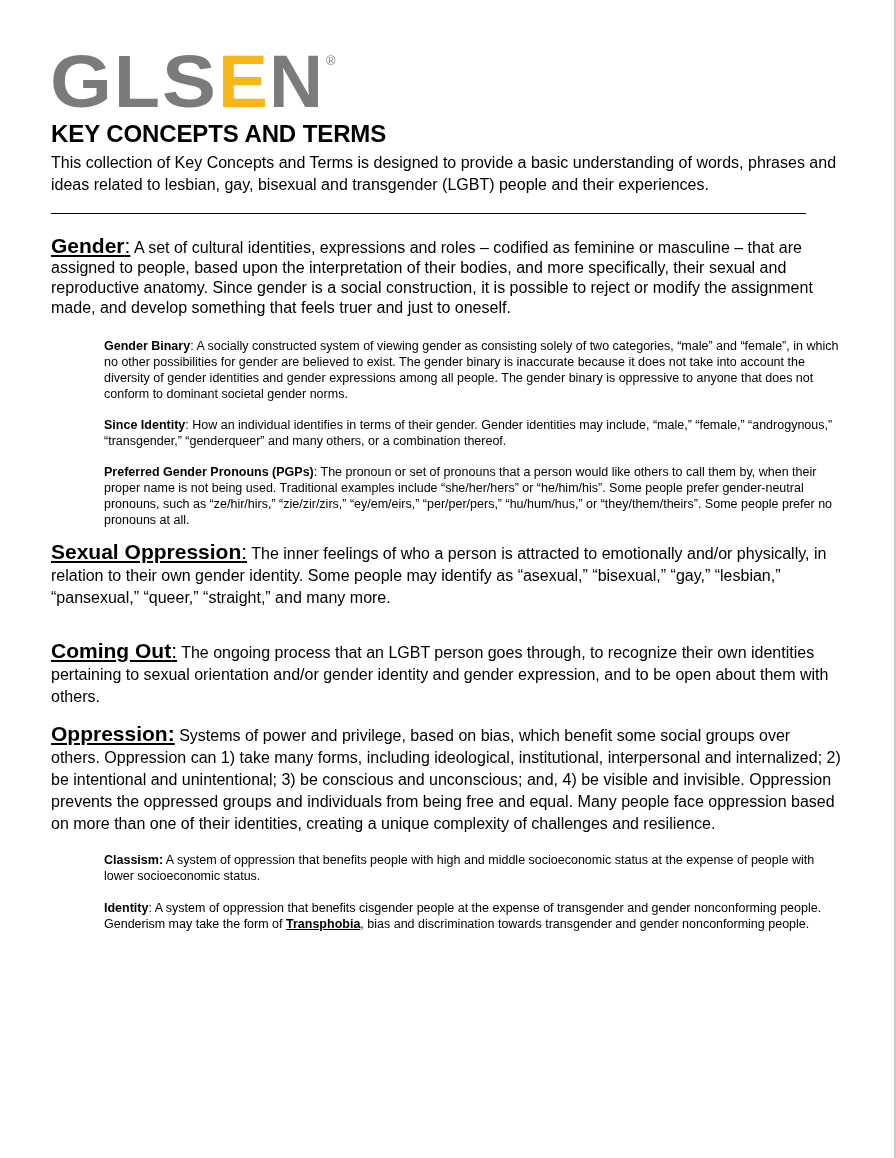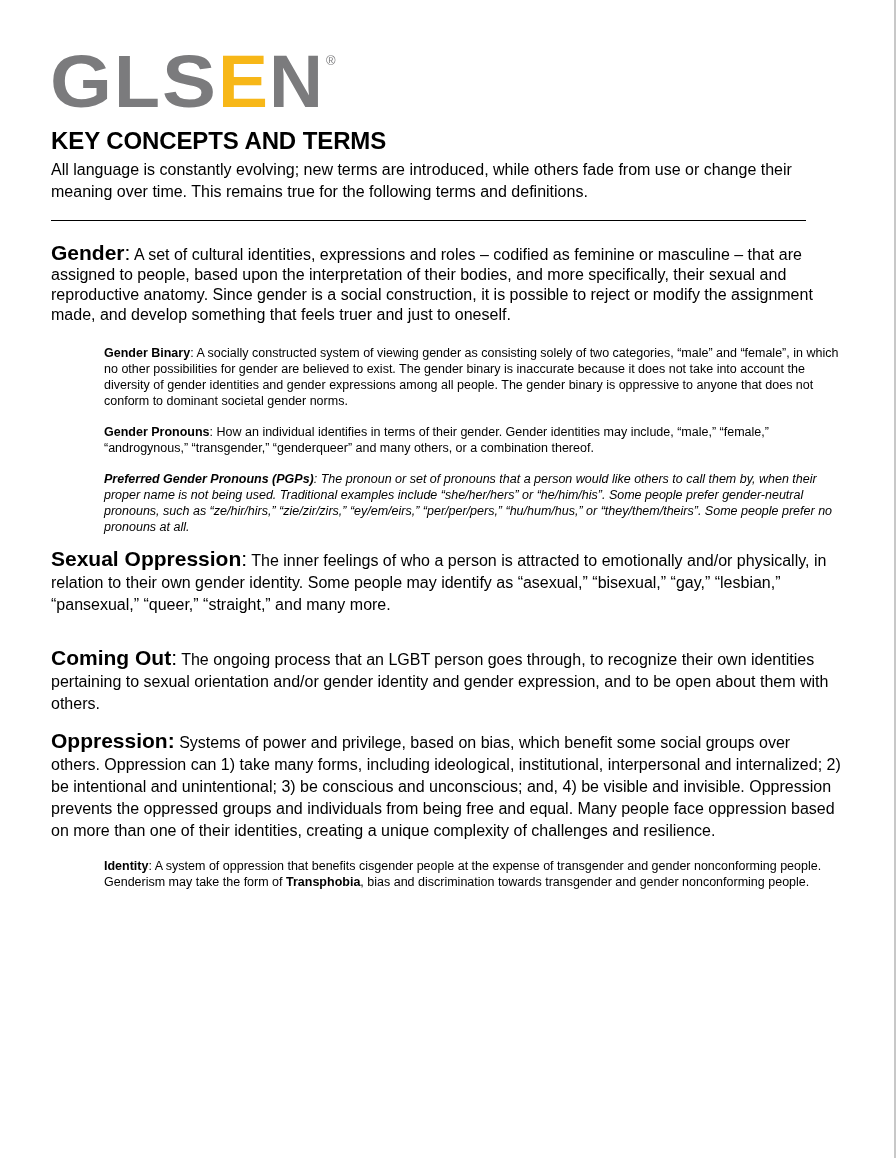--- a/index.html
+++ b/index.html
@@ -28,21 +28,21 @@
       left: 50px;
       top: 52px;
       height: 58px;
       display: flex;
       align-items: flex-start;
     }
     .logo svg { display: block; }
     .content {
       position: absolute;
       left: 51px;
-      top: 124px;
+      top: 117px;
       width: 790px;
     }
     .doc-title {
       font-size: 24px;
       font-weight: bold;
       margin: 0;
       line-height: 34px;
       letter-spacing: -0.1px;
     }
     .intro {
@@ -60,35 +60,36 @@
       margin: 17px 0 0 0;
     }
     .term-block {
       font-size: 16px;
       line-height: 20px;
       margin: 0;
     }
     .term-name {
       font-weight: bold;
       font-size: 21px;
+      text-decoration: underline;
     }
     .sub-block {
       margin-left: 53px;
       font-size: 12.5px;
       line-height: 16px;
       width: 735px;
     }
     .sub-name { font-weight: bold; }
-    .inline-bold { font-weight: bold; }
+    .inline-bold { font-weight: bold; text-decoration: underline; }
 
     #term-gender { margin-top: 22px; }
     #sub-gender-binary { margin-top: 20px; }
     #sub-gender-identity { margin-top: 15px; }
     #sub-gender-expression { margin-top: 15px; }
-    #sub-pgps { margin-top: 15px; font-style: italic; }
+    #sub-pgps { margin-top: 15px; }
     #term-sexual-orientation { margin-top: 12px; line-height: 22px; }
     #term-coming-out { margin-top: 31px; line-height: 22px; }
     #term-oppression { margin-top: 15px; line-height: 22px; }
     #sub-ableism { margin-top: 18px; }
     #sub-classism { margin-top: 17px; }
     #sub-genderism { margin-top: 16px; }
   </style>
 </head>
 <body>
 
@@ -107,51 +108,54 @@
 
     <text x="219" y="55" font-family="Liberation Sans, sans-serif" font-weight="bold" font-size="74" fill="#7b7b7d" textLength="54" lengthAdjust="spacingAndGlyphs">N</text>
 
     <text x="276" y="13" font-family="Liberation Sans, sans-serif" font-size="13" fill="#7b7b7d">®</text>
   </svg>
 </div>
 
 <div class="content">
   <h1 class="doc-title">KEY CONCEPTS AND TERMS</h1>
 
-  <p class="intro">All language is constantly evolving; new terms are introduced, while others fade from use or change their meaning over time. This remains true for the following terms and definitions.</p>
+  <p class="intro">This collection of  Key Concepts and Terms is designed to provide a basic understanding of words, phrases and ideas related to lesbian, gay, bisexual and transgender (LGBT) people and their experiences.</p>
 
   <div class="divider"></div>
 
   <p class="term-block" id="term-gender">
     <span class="term-name">Gender</span><span class="term-name" style="font-weight:normal">:</span><span> A set of cultural identities, expressions and roles – codified as feminine or masculine – that are assigned to people, based upon the interpretation of their bodies, and more specifically, their sexual and reproductive anatomy. Since gender is a social construction, it is possible to reject or modify the assignment made, and develop something that feels truer and just to oneself.</span>
   </p>
 
   <p class="sub-block" id="sub-gender-binary">
     <span class="sub-name">Gender Binary</span><span>:</span><span> A socially constructed system of viewing gender as consisting solely of two categories, “male” and “female”, in which no other possibilities for gender are believed to exist. The gender binary is inaccurate because it does not take into account the diversity of gender identities and gender expressions among all people. The gender binary is oppressive to anyone that does not conform to dominant societal gender norms.</span>
   </p>
 
   <p class="sub-block" id="sub-gender-identity">
-    <span class="sub-name">Gender Pronouns</span><span>:</span><span> How an individual identifies in terms of their gender. Gender identities may include, “male,” “female,” “androgynous,” “transgender,” “genderqueer” and many others, or a combination thereof.</span>
+    <span class="sub-name">Since Identity</span><span>:</span><span> How an individual identifies in terms of their gender. Gender identities may include, “male,” “female,” “androgynous,” “transgender,” “genderqueer” and many others, or a combination thereof.</span>
   </p>
 
 
   <p class="sub-block" id="sub-pgps">
     <span class="sub-name">Preferred Gender Pronouns (PGPs)</span><span>:</span><span> The pronoun or set of pronouns that a person would like others to call them by, when their proper name is not being used. Traditional examples include “she/her/hers” or “he/him/his”. Some people prefer gender-neutral pronouns, such as “ze/hir/hirs,” “zie/zir/zirs,” “ey/em/eirs,” “per/per/pers,” “hu/hum/hus,” or “they/them/theirs”. Some people prefer no pronouns at all.</span>
   </p>
 
   <p class="term-block" id="term-sexual-orientation">
     <span class="term-name">Sexual Oppression</span><span class="term-name" style="font-weight:normal">:</span><span> The inner feelings of who a person is attracted to emotionally and/or physically, in relation to their own gender identity. Some people may identify as “asexual,” “bisexual,” “gay,” “lesbian,” “pansexual,”  “queer,” “straight,” and many more.</span>
   </p>
 
   <p class="term-block" id="term-coming-out">
     <span class="term-name">Coming Out</span><span class="term-name" style="font-weight:normal">:</span><span> The ongoing process that an LGBT person goes through, to recognize their own identities pertaining to sexual orientation and/or gender identity and gender expression, and to be open about them with others.</span>
   </p>
 
   <p class="term-block" id="term-oppression">
     <span class="term-name">Oppression:</span><span> Systems of power and privilege, based on bias, which benefit some social groups over others. Oppression can 1) take many forms, including ideological, institutional, interpersonal and internalized; 2) be intentional and unintentional; 3) be conscious and unconscious; and, 4) be visible and invisible. Oppression prevents the oppressed groups and individuals from being free and equal. Many people face oppression based on more than one of their identities, creating a unique complexity of challenges and resilience.</span>
   </p>
 
 
+  <p class="sub-block" id="sub-classism">
+    <span class="sub-name">Classism:</span><span> A system of oppression that benefits people with high and middle socioeconomic status at the expense of people with lower socioeconomic status.</span>
+  </p>
 
   <p class="sub-block" id="sub-genderism">
     <span class="sub-name">Identity</span><span>:</span><span> A system of oppression that benefits cisgender people at the expense of transgender and gender nonconforming people. Genderism may take the form of </span><span class="inline-bold">Transphobia</span><span>, bias and discrimination towards transgender and gender nonconforming people.</span>
   </p>
 </div>
 
 </body></html>

